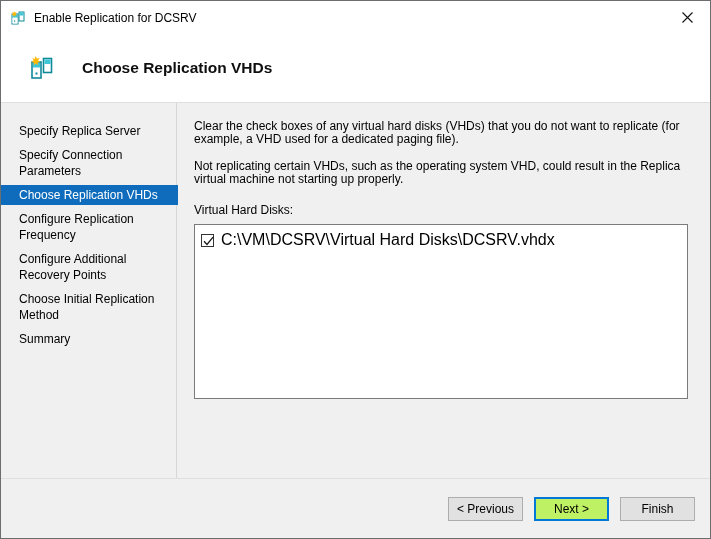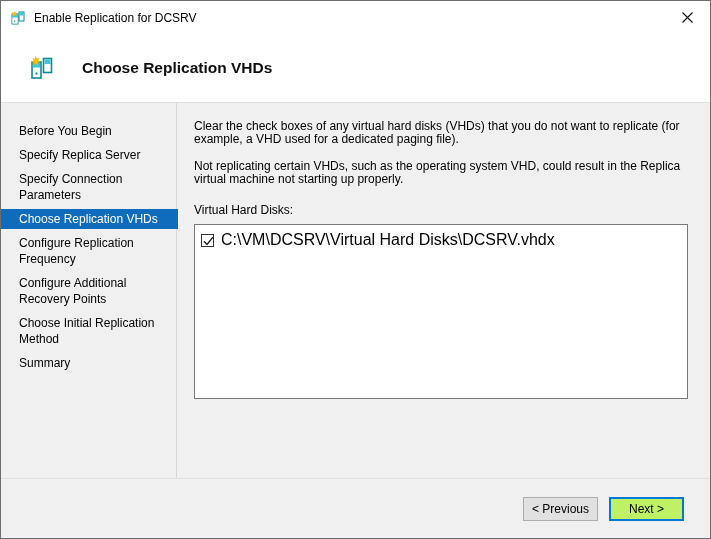--- a/index.html
+++ b/index.html
@@ -183,21 +183,21 @@
 
   
   .footer {
     flex: 0 0 auto;
     height: 60px;
     border-top: 1px solid #dfdfdf;
     background: #f0f0f0;
     display: flex;
     align-items: center;
     justify-content: flex-end;
-    padding-right: 26px;
+    padding-right: 15px;
     box-sizing: border-box;
   }
   .btn {
     width: 75px;
     height: 24px;
     box-sizing: border-box;
     background: #e1e1e1;
     border: 1px solid #adadad;
     font-family: "Liberation Sans", sans-serif;
     font-size: 12px;
@@ -249,21 +249,20 @@
         <rect x="15.5" y="4.5" width="6" height="4.5" fill="#3fc6d6"></rect>
         <path d="M6.5 1 L7.8 3.6 L10.6 3 L9.1 5.4 L11.4 6.9 L8.6 7.4 L8.9 10.2 L6.8 8.4 L4.8 10.3 L5 7.5 L2.3 7.2 L4.6 5.6 L3.2 3.3 L5.8 3.9 Z" fill="#ffb900"></path>
       </svg>
     </span>
     <span class="header-title">Choose Replication VHDs</span>
   </div>
 
   <div class="body-area">
 
     <div class="nav">
-      <div class="nav-item">Before You Begin</div>
       <div class="nav-item">Specify Replica Server</div>
       <div class="nav-item">Specify Connection Parameters</div>
       <div class="nav-item selected">Choose Replication VHDs</div>
       <div class="nav-item">Configure Replication Frequency</div>
       <div class="nav-item">Configure Additional Recovery Points</div>
       <div class="nav-item">Choose Initial Replication Method</div>
       <div class="nav-item">Summary</div>
     </div>
 
     <div class="content">
@@ -279,15 +278,16 @@
           </span>
           <span class="list-label">C:\VM\DCSRV\Virtual Hard Disks\DCSRV.vhdx</span>
         </div>
       </div>
     </div>
   </div>
 
   <div class="footer">
     <button class="btn">&lt; Previous</button>
     <button class="btn focused">Next &gt;</button>
+    <button class="btn">Finish</button>
   </div>
 
 </div>
 
 </body></html>

